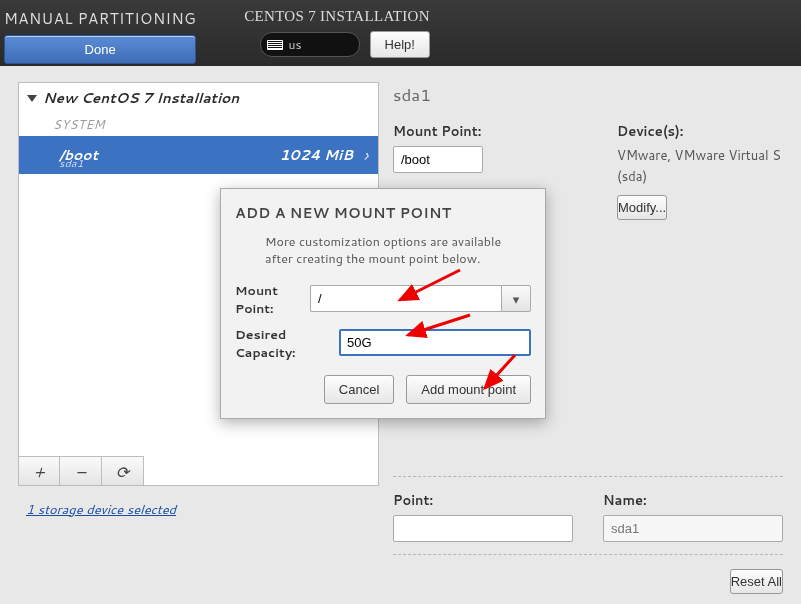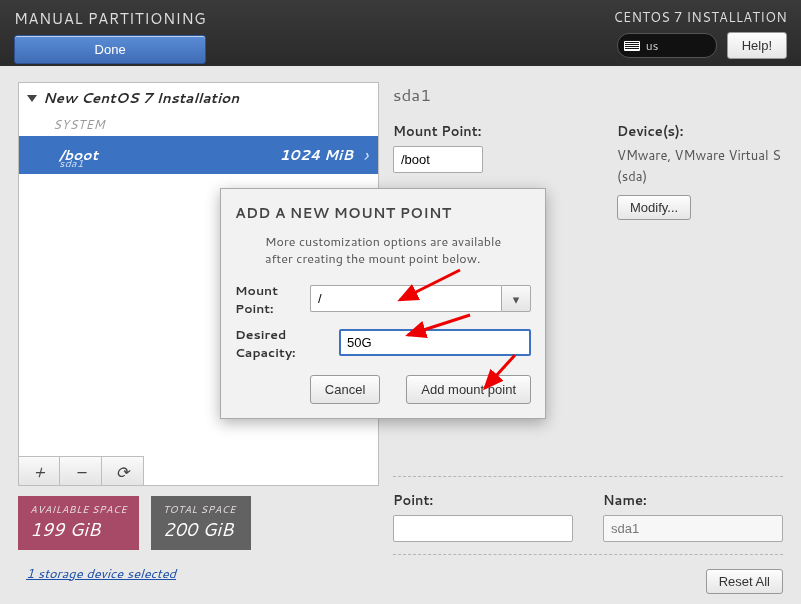--- a/index.html
+++ b/index.html
@@ -9,47 +9,49 @@
   width: 801px;
   height: 604px;
   overflow: hidden;
   position: relative;
   font-size: 13px;
   color: #333;
 }
 .topbar {
   background: linear-gradient(to bottom, #3a3a3a, #2a2a2a);
   height: 66px;
-  padding: 8px 14px;
+  padding: 8px 4px;
   display: flex;
   align-items: flex-start;
-  justify-content: space-between;
+  justify-content: flex-start;
   color: #eee;
+  gap: 48px;
 }
 .topbar-left { display: flex; flex-direction: column; gap: 6px; }
 .page-title {
   font-size: 15px;
   font-weight: 400;
   letter-spacing: 0.5px;
   color: #ddd;
   font-family: "Cantarell", sans-serif;
 }
 .install-name {
-  font-size: 13px;
+  font-size: 15px;
   font-weight: 400;
   letter-spacing: 0.3px;
   color: #ddd;
   text-align: right;
+  font-family: Liberation Serif, serif;
 }
 .topbar-right { display: flex; flex-direction: column; align-items: flex-end; gap: 6px; }
 .btn {
   background: linear-gradient(to bottom, #fdfdfd, #e6e6e6);
   border: 1px solid #999;
   border-radius: 3px;
-  padding: 4px 12px;
+  padding: 4px 0;
   font-size: 13px;
   color: #333;
   cursor: pointer;
   box-shadow: 0 1px 0 rgba(255,255,255,0.6) inset;
 }
 .done-btn {
   background: linear-gradient(to bottom, #5a8dd6, #3f6cb5);
   border: 1px solid #2d5395;
   color: #fff;
   padding: 6px 14px;
@@ -257,21 +259,21 @@
 }
 .focus-input {
   flex:1;
   border: 2px solid #3b72c2;
   border-radius: 2px;
   padding: 4px 6px;
   font-size: 13px;
   outline:none;
 }
 .modal-btns {
-  display:flex; justify-content:flex-end; gap: 26px; margin-top: 14px;
+  display:flex; justify-content:flex-end; gap: 12px; margin-top: 14px;
 }
 .modal-btns .btn { padding: 6px 14px; font-size: 13px; }
 svg.arrow { position: absolute; pointer-events: none; }
 </style>
 </head>
 <body>
 
 <div class="topbar">
   <div class="topbar-left">
     <div class="page-title">MANUAL PARTITIONING</div>
@@ -309,30 +311,20 @@
           </div>
         <div class="icon-btn">
             <span>–</span>
           </div>
         <div class="icon-btn">
             <span>⟳</span>
           </div>
       </div>
     </div>
 
-    <div class="space-row">
-      <div class="space-card avail">
-        <div class="lbl">AVAILABLE SPACE</div>
-        <div class="val">199 GiB</div>
-      </div>
-      <div class="space-card total">
-        <div class="lbl">TOTAL SPACE</div>
-        <div class="val">200 GiB</div>
-      </div>
-    </div>
 
     <a href="#" class="storage-link">1 storage device selected</a>
   </div>
 
   <div class="right-col">
     <div class="dev-title">sda1</div>
     <div class="form-row">
       <div class="form-col-left">
         <span class="lbl-bold">Mount Point:</span>
         <input class="txt-input" value="/boot" style="">

